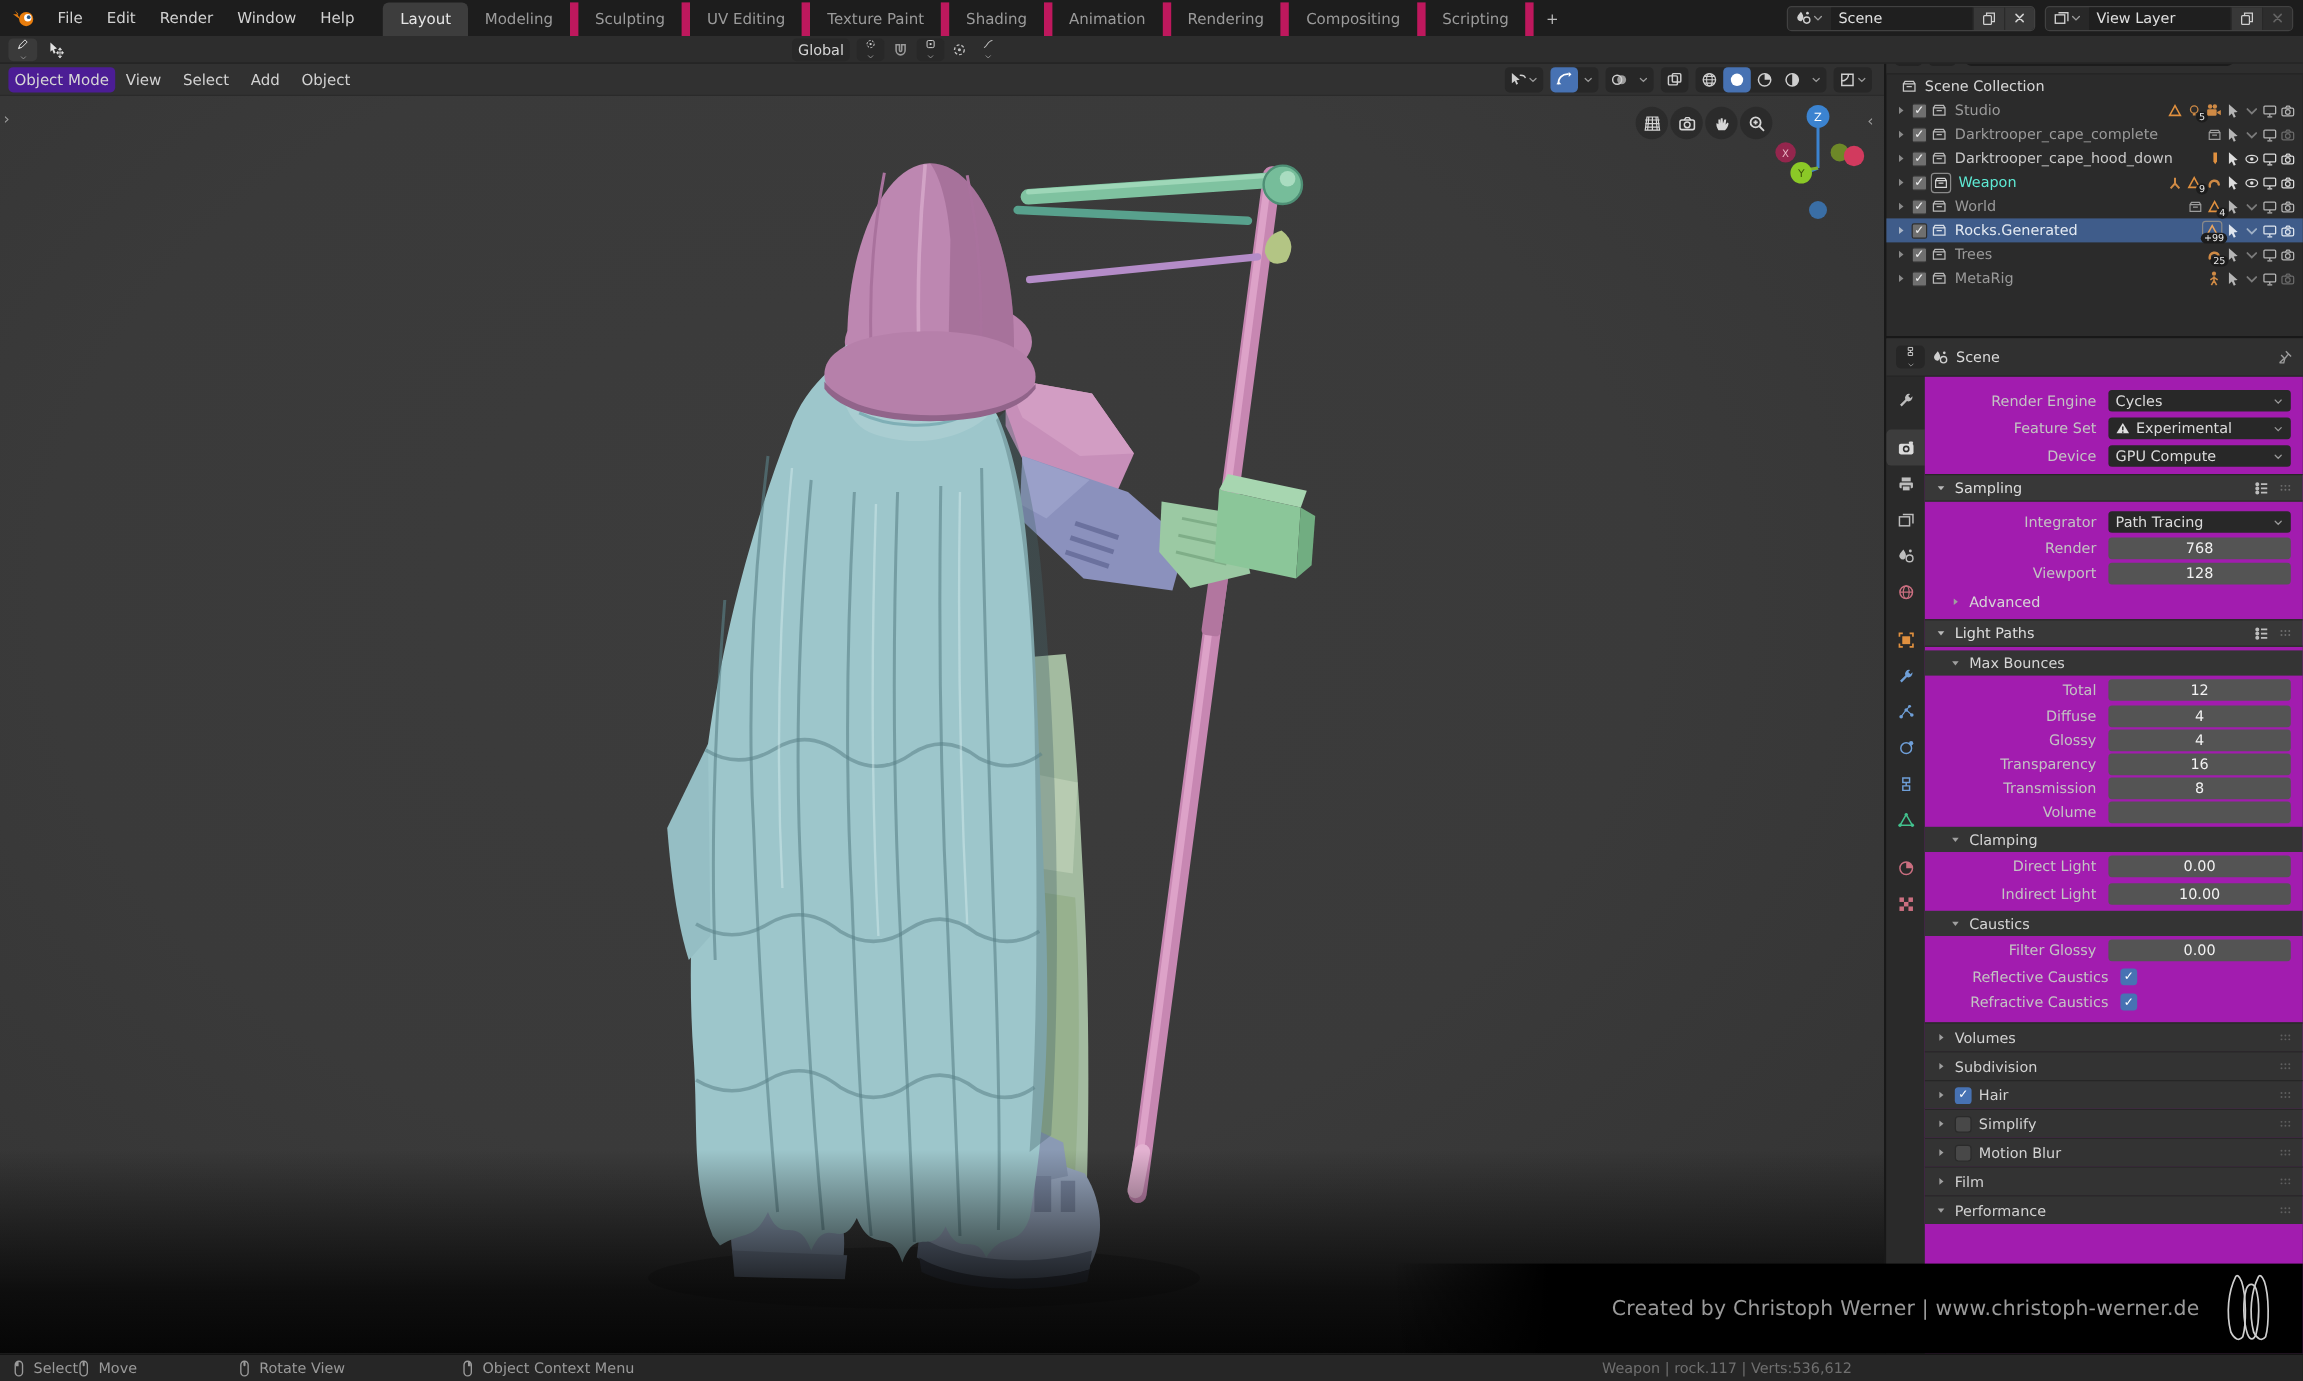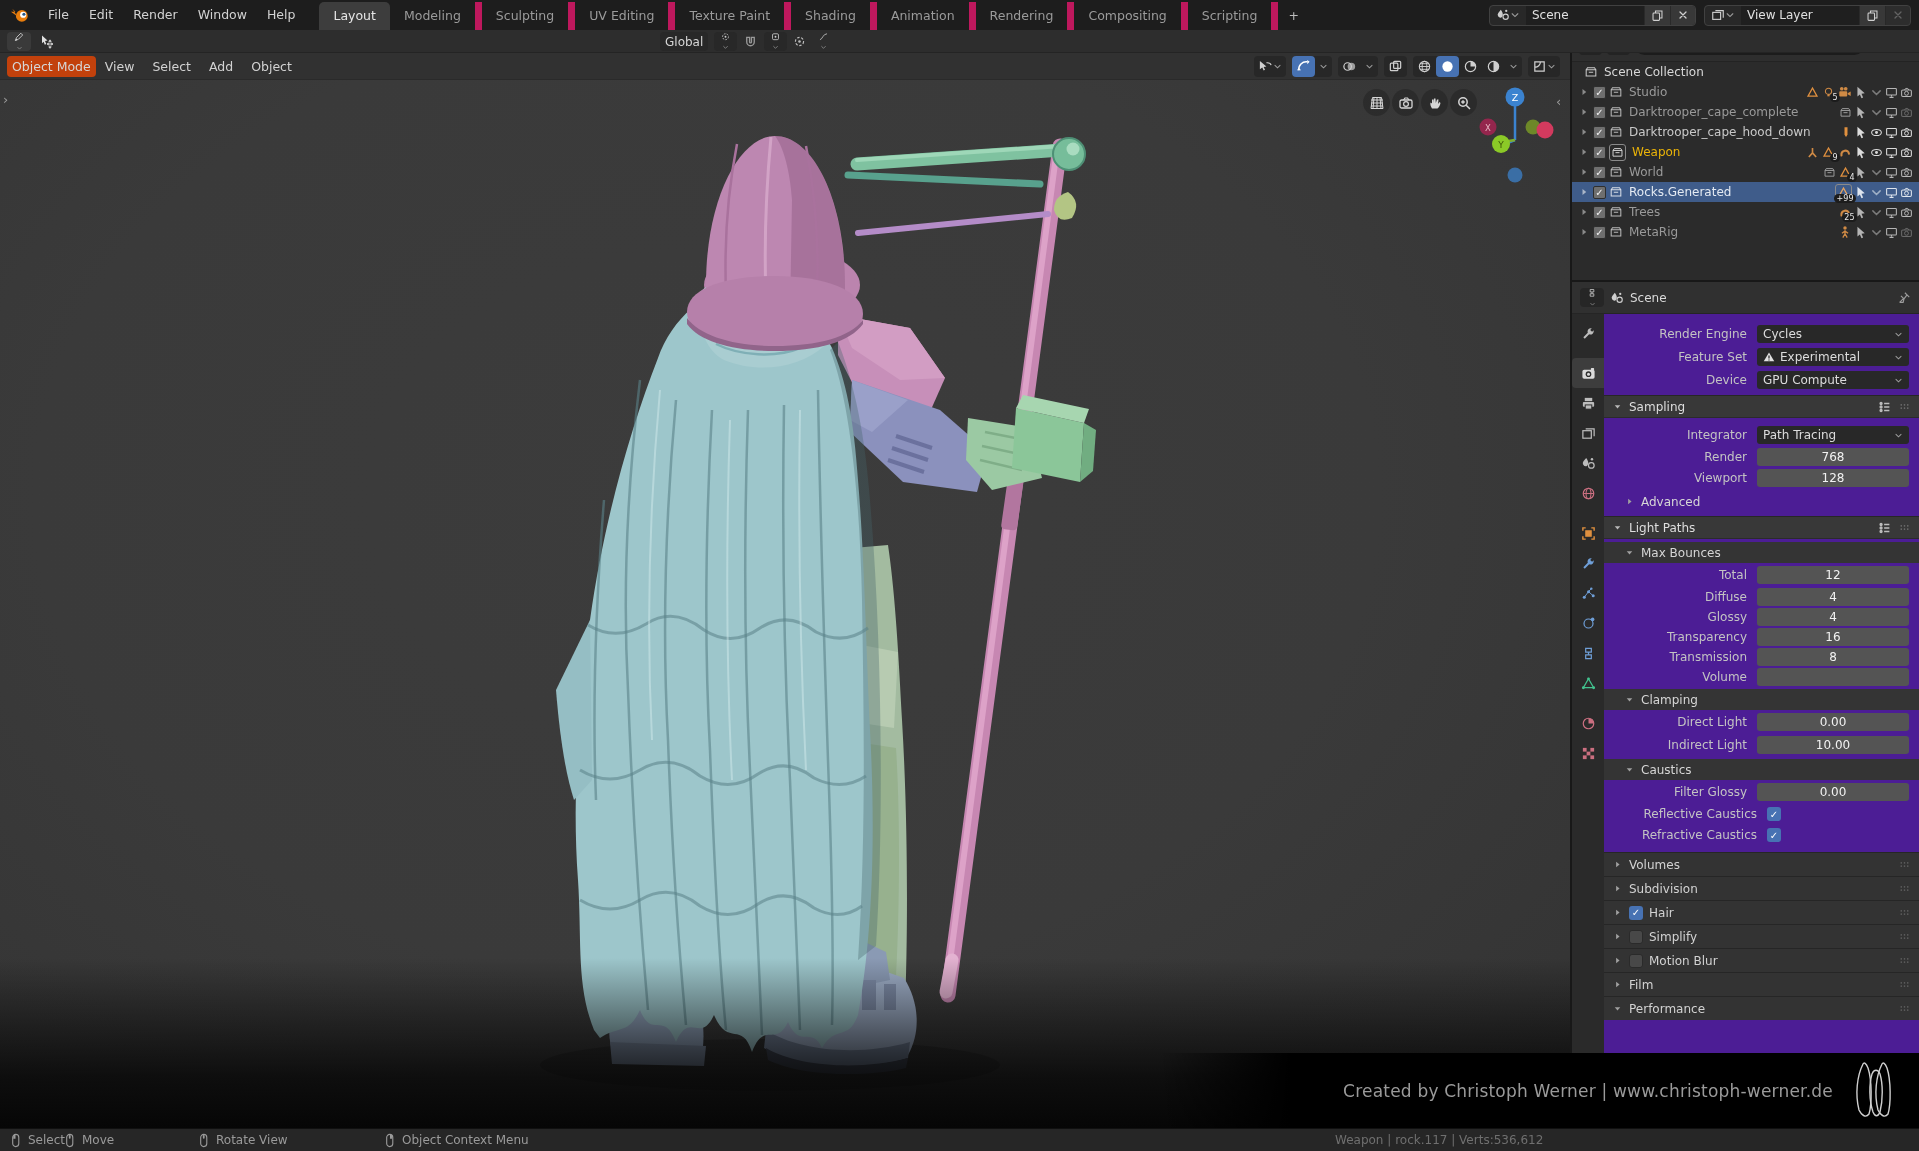--- a/index.html
+++ b/index.html
@@ -67,21 +67,21 @@
   
   #properties { position:absolute; left:1570px; top:280px; width:349px; height:848px; background:#303030;
     border-left:2px solid #181818; border-top:2px solid #181818; }
   #prop-tabs { position:absolute; left:0; top:32px; width:32px; bottom:0; background:#2a2a2a;
     display:flex; flex-direction:column; align-items:center; padding-top:4px; }
   .ptab { width:32px; height:30px; display:flex; align-items:center; justify-content:center; }
   .ptab.active { background:#3d3d3d; border-radius:4px 0 0 4px; }
   .ptab.gap { height:10px; }
   #prop-header { display:flex; align-items:center; height:32px; padding:0 8px; gap:6px; background:#303030;
     border-bottom:1px solid #252525; }
-  #pcontent { position:absolute; left:32px; top:32px; right:0; bottom:0; background:#4c1d95; overflow:hidden; }
+  #pcontent { position:absolute; left:32px; top:32px; right:0; bottom:0; background:#a21caf; overflow:hidden; }
   .prow { display:flex; align-items:center; height:22px; padding-right:10px; margin:1px 0; }
   .plabel { flex:1; text-align:right; padding-right:10px; color:#c3c3c3; }
   .pfield { width:152px; height:18px; display:flex; align-items:center; border-radius:3px; font-size:12px; }
   .pfield.num { background:#545454; color:#f2f2f2; justify-content:center; }
   .pfield.drop { background:#282828; color:#dcdcdc; padding:0 6px; gap:5px; }
   .pfield.drop .lbl { flex:1; }
   .phead { display:flex; align-items:center; height:23px; gap:6px; padding:0 8px; background:#383838;
     color:#dedede; border-top:1px solid #272727; border-bottom:1px solid #2b2b2b; margin-top:4px; }
   .phead .sp { flex:1; }
   .psub { display:flex; align-items:center; height:21px; gap:6px; padding:0 8px 0 20px; background:#343434;
@@ -496,21 +496,21 @@
           <use href="#i-falloff"></use>
         </svg>
       <svg class="ic" width="9" height="9" style="color:#9a9a9a">
           <use href="#i-chevdn"></use>
         </svg>
     </span>
   </div>
 </div>
 
 <div id="vpheader">
-  <span class="pill" style="margin-left:7px; background:#c2410c; height:21px;">
+  <span class="pill" style="margin-left:7px; background:#4c1d95; height:21px;">
     <svg class="ic" width="13" height="13" style="color:#e0e0e0">
         <use href="#i-modesq"></use>
       </svg>
     <span style="font-size:12.5px">Object Mode</span>
     <svg class="ic" width="9" height="9" style="color:#9a9a9a">
         <use href="#i-chevdn"></use>
       </svg>
   </span>
   <span class="menu-item">View</span>
   <span class="menu-item">Select</span>
@@ -870,21 +870,21 @@
   <div class="olrow">
     <svg class="ic" width="12" height="12" style="color:#8a8a8a">
         <use href="#i-discr"></use>
       </svg>
     <span class="ckbox">✓</span>
     <span class="boxed">
         <svg class="ic" width="13" height="13" style="color:#d5d5d5">
           <use href="#i-coll"></use>
         </svg>
       </span>
-    <span class="nm" style="color:#eab308">Weapon</span>
+    <span class="nm" style="color:#5eead4">Weapon</span>
     <span class="badgewrap">
         <svg class="ic" width="13" height="13" style="color:#cf8a45">
           <use href="#i-force"></use>
         </svg>
       </span>
     <span class="badgewrap">
         <svg class="ic" width="13" height="13" style="color:#e0903f;transform:rotate(180deg)">
           <use href="#i-mesh"></use>
         </svg>
         <span class="cnt">9</span>

